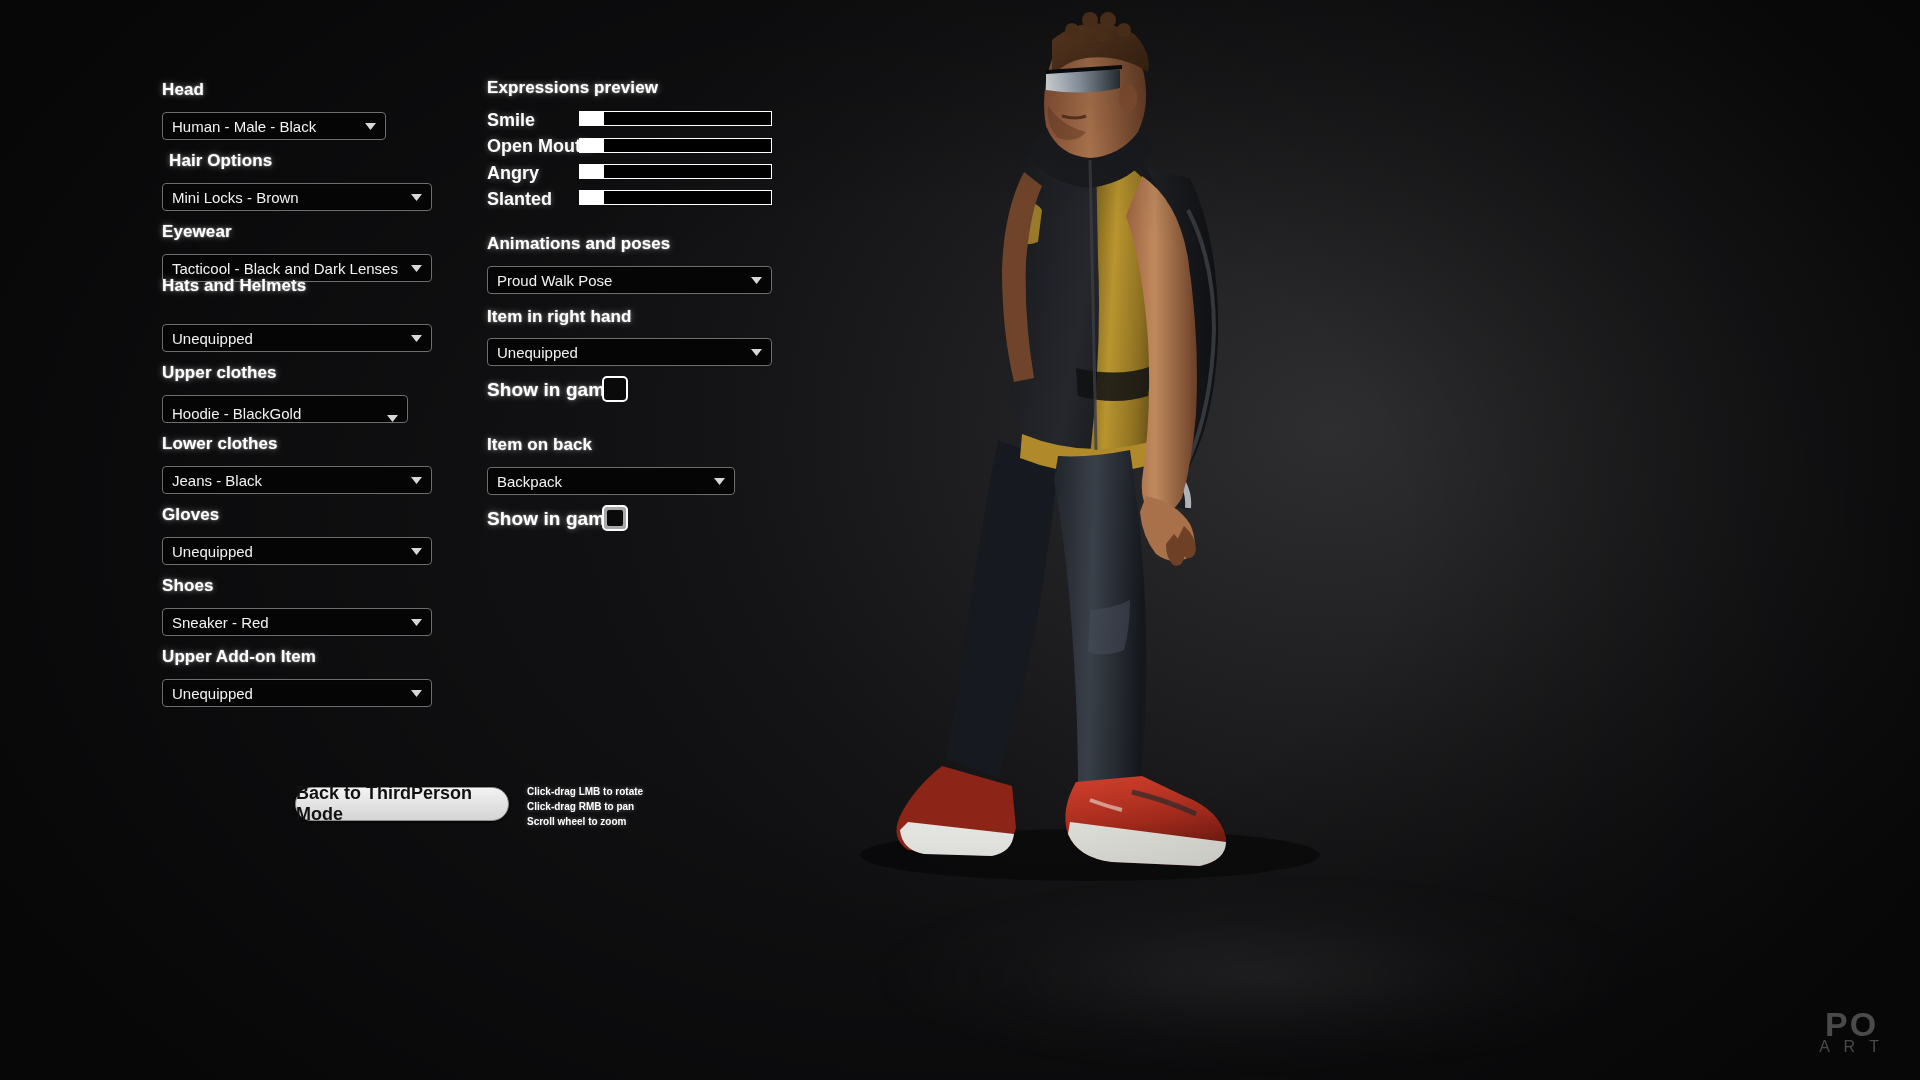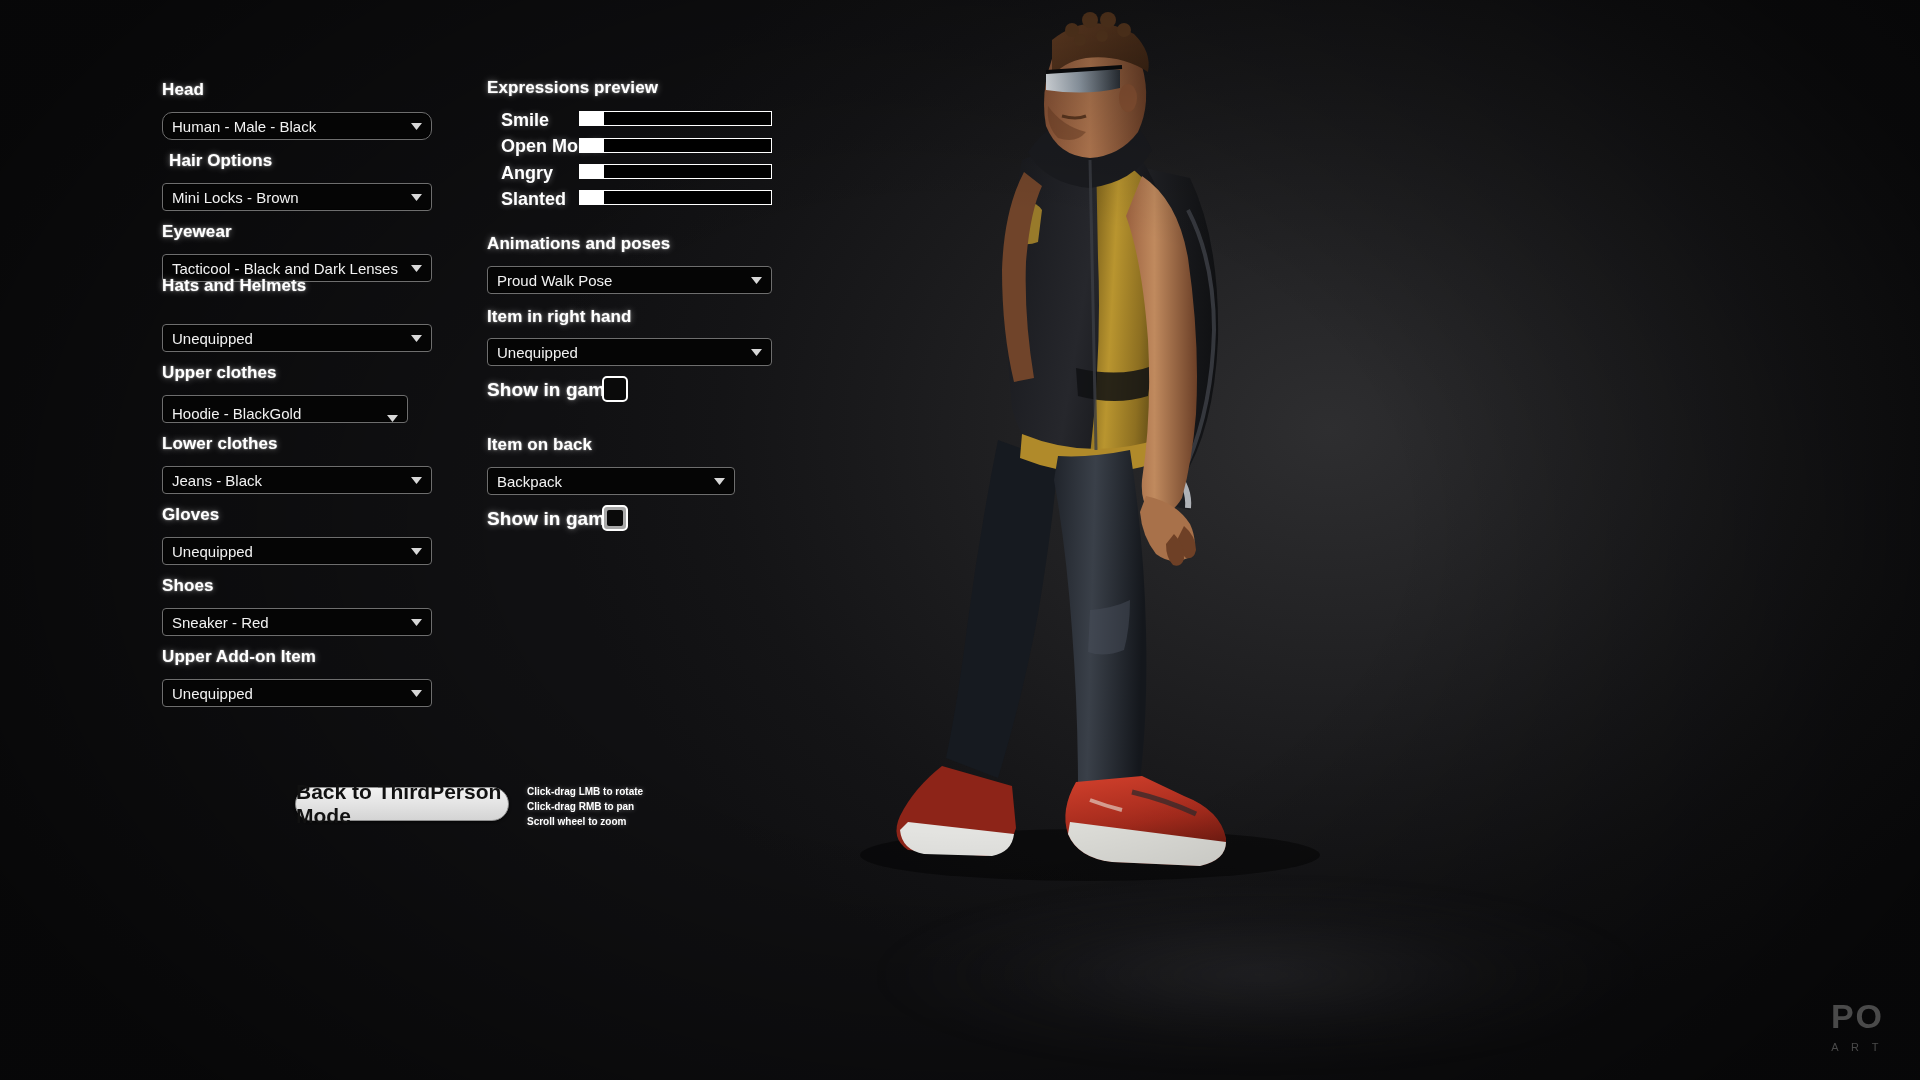--- a/index.html
+++ b/index.html
@@ -103,21 +103,20 @@
     height: 100%;
     box-sizing: border-box;
   }
   .slider-label {
     position: absolute;
     color: #ffffff;
     font-weight: bold;
     font-size: 18px;
     text-shadow: 0 0 6px rgba(255,255,255,.4);
     white-space: nowrap;
-    margin-left: 14px;
   }
 
   
   .checkbox {
     position: absolute;
     width: 26px;
     height: 26px;
     border: 2px solid #ffffff;
     border-radius: 5px;
     background: #0a0a0a;
@@ -136,21 +135,21 @@
   .checkbox.hover .inner { background: #0a0a0a; }
 
   
   .main-button {
     position: absolute;
     background: linear-gradient(180deg, #f2f2f2 0%, #e2e2e2 55%, #d4d4d4 100%);
     border: 1px solid #8e8e8e;
     border-radius: 17px;
     color: #111111;
     font-weight: bold;
-    font-size: 21px;
+    font-size: 18px;
     display: flex;
     align-items: center;
     justify-content: center;
     box-sizing: border-box;
     box-shadow: 0 1px 3px rgba(0,0,0,.7);
     cursor: pointer;
   }
 
   
   .hints {
@@ -172,24 +171,23 @@
     color: #4a4a4a;
     user-select: none;
   }
   .watermark .wm-main {
     font-size: 34px;
     font-weight: bold;
     letter-spacing: 2px;
     line-height: 32px;
   }
   .watermark .wm-sub {
-    font-size: 11px;
+    font-size: 16px;
     letter-spacing: 5px;
     line-height: 14px;
-    margin-top: 8px;
   }
 </style>
 </head>
 <body>
 
 <div id="stage">
 
   <div class="viewport">
     <div class="floor-glow"></div>
 
@@ -304,21 +302,21 @@
       <path d="M286 772 Q270 800 278 824 Q288 848 322 852 L410 856 Q438 850 436 828 Q430 800 394 786 L352 766 Z" fill="url(#shoeRed)"></path>
       <path d="M278 824 Q288 848 322 852 L410 856 Q436 850 436 832 L280 812 Z" fill="#ddddd8"></path>
       <path d="M342 782 Q376 790 406 804" stroke="#2a2a2c" stroke-width="5" fill="none" opacity=".7"></path>
       <path d="M300 790 Q316 796 332 800" stroke="#e8e3d8" stroke-width="4" fill="none" opacity=".6"></path>
     </svg>
 
     <div class="vignette"></div>
   </div>
 
   <div class="label" style="left:162px; top:80px;">Head</div>
-  <div class="dropdown" style="left:162px; top:112px; width:270px;border-radius:10px;">
+  <div class="dropdown" style="left:162px; top:112px; width:224px;">
     <span class="dd-text">Human - Male - Black</span>
     <span class="dd-arrow">
       <svg width="11" height="7" viewBox="0 0 11 7">
           <path d="M0 0 L11 0 L5.5 7 Z" fill="#d8d8d8"></path>
         </svg>
     </span>
   </div>
 
   <div class="label" style="left:169px; top:151px;">Hair Options</div>
   <div class="dropdown" style="left:162px; top:183px; width:270px;">

